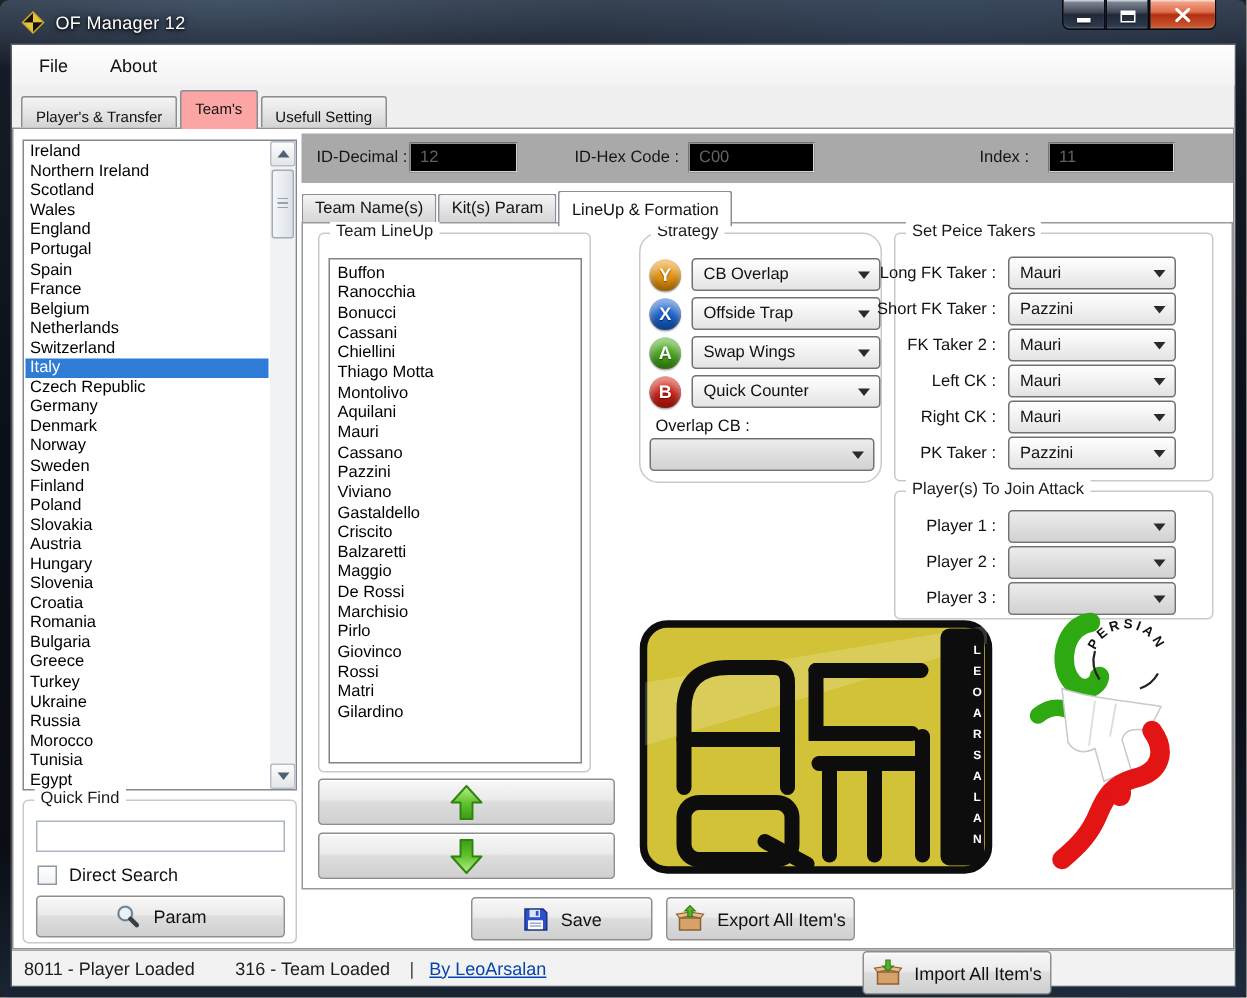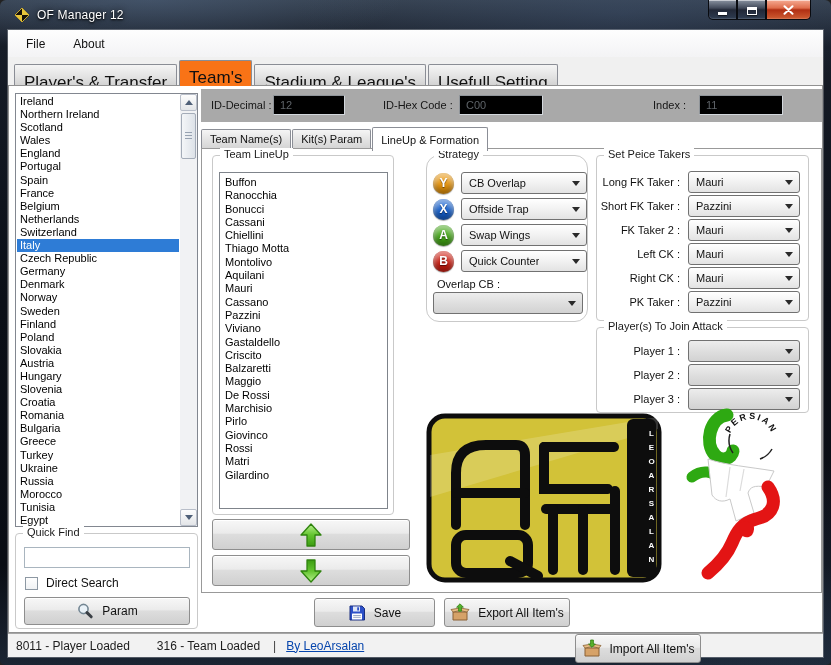--- a/index.html
+++ b/index.html
@@ -33,24 +33,24 @@
 
   
   .client { position:absolute; left:8px; top:30px; width:815px; height:627px; background:#f0f0f0;
     box-shadow:0 0 0 1px rgba(255,255,255,.25); }
 
   .menubar { position:absolute; left:0; top:0; right:0; height:27px;
     background:linear-gradient(#fefefe,#f3f3f5); display:flex; align-items:center; }
   .menu-item { margin-left:8px; padding:4px 10px; font-size:12px; color:#111; }
 
   .tabstrip { position:absolute; left:0; top:27px; right:0; height:28px; display:flex; align-items:flex-end; padding-left:6px; }
-  .tab { font-size:17px; color:#111; height:21px; padding:8px 9px 0; margin-right:2px;
+  .tab { font-size:10px; color:#111; height:21px; padding:8px 9px 0; margin-right:2px;
     background:linear-gradient(#f5f5f5,#e2e2e2 60%,#d3d3d3); border:1px solid #8a8d95; border-bottom:none;
     border-radius:2px 2px 0 0; position:relative; z-index:1; white-space:nowrap; }
-  .tab.active { background:#f97316; height:26px; padding-top:7px; margin-bottom:-1px; z-index:4;text-align:center; }
+  .tab.active { background:#fca5a5; height:26px; padding-top:7px; margin-bottom:-1px; z-index:4;text-align:center; }
 
   .page { position:absolute; left:0; top:55px; width:815px; height:548px; background:#fff; border:1px solid #919191; z-index:2; }
 
   
   .country-list { position:absolute; left:6px; top:7px; width:183px; height:434px; background:#fff;
     border:1px solid #828790; font-size:11px; overflow:hidden; }
   .country-items { position:absolute; inset:1px 18px 1px 1px; }
   .country-item { height:13.1px; line-height:13.1px; padding-left:3px; white-space:nowrap; color:#000; }
   .country-item.selected { background:var(--sel,#2e7cd6); color:#fff; }
   .vscroll { position:absolute; top:0; right:0; bottom:0; width:17px; background:#f1f2f4; }
@@ -118,21 +118,21 @@
     background:linear-gradient(#ffffff,#f3f3f3 45%,#e3e3e3); font-size:11px; color:#111;
     display:flex; align-items:center; padding:0 18px 0 7px; cursor:default; }
   .combo.w126 { width:126px; } .combo.w112 { width:112px; }
   .combo.empty { background:linear-gradient(#ededed,#e0e0e0 45%,#d2d2d2); }
   .combo-arrow { position:absolute; right:6px; top:50%; margin-top:-2px; width:0; height:0;
     border-left:4px solid transparent; border-right:4px solid transparent; border-top:5px solid #2a2a2a; }
   .combo-val { white-space:nowrap; overflow:hidden; }
 
   
   .setpiece-group { left:394px; top:6px; width:213px; height:166px; }
-  .sp-row { position:absolute; right:8px; display:flex; align-items:center; }
+  .sp-row { position:absolute; right:24px; display:flex; align-items:center; }
   .sp0{top:15px}.sp1{top:39px}.sp2{top:63px}.sp3{top:87px}.sp4{top:111px}.sp5{top:135px}
   .row-label { width:92px; text-align:right; margin-right:8px; font-size:11px; color:#111; white-space:nowrap; }
   .joinattack-group { left:394px; top:178px; width:213px; height:86px; }
   .ja0{top:12px}.ja1{top:36px}.ja2{top:60px}
 
   
   .leo-logo { position:absolute; left:224px; top:264px; width:236px; height:170px; }
   .leo-vtext { position:absolute; left:204px; top:12px; width:26px; height:148px; text-align:center;
     writing-mode:vertical-rl; text-orientation:upright; font-size:8px; font-weight:bold; color:#fff; letter-spacing:5px; }
   .persian-logo { position:absolute; left:478px; top:252px; width:120px; height:184px; }
@@ -184,21 +184,20 @@
   <div class="client">
 
     <div class="menubar">
       <span class="menu-item">File</span>
       <span class="menu-item">About</span>
     </div>
 
     <div class="tabstrip">
       <div class="tab">Player's &amp; Transfer</div>
       <div class="tab active">Team's</div>
-      <div class="tab">Stadium &amp; League's</div>
       <div class="tab">Usefull Setting</div>
     </div>
 
     <div class="page">
 
       <div class="country-list">
         <div class="country-items">
             <div class="country-item">Ireland</div>
             <div class="country-item">Northern Ireland</div>
             <div class="country-item">Scotland</div>

